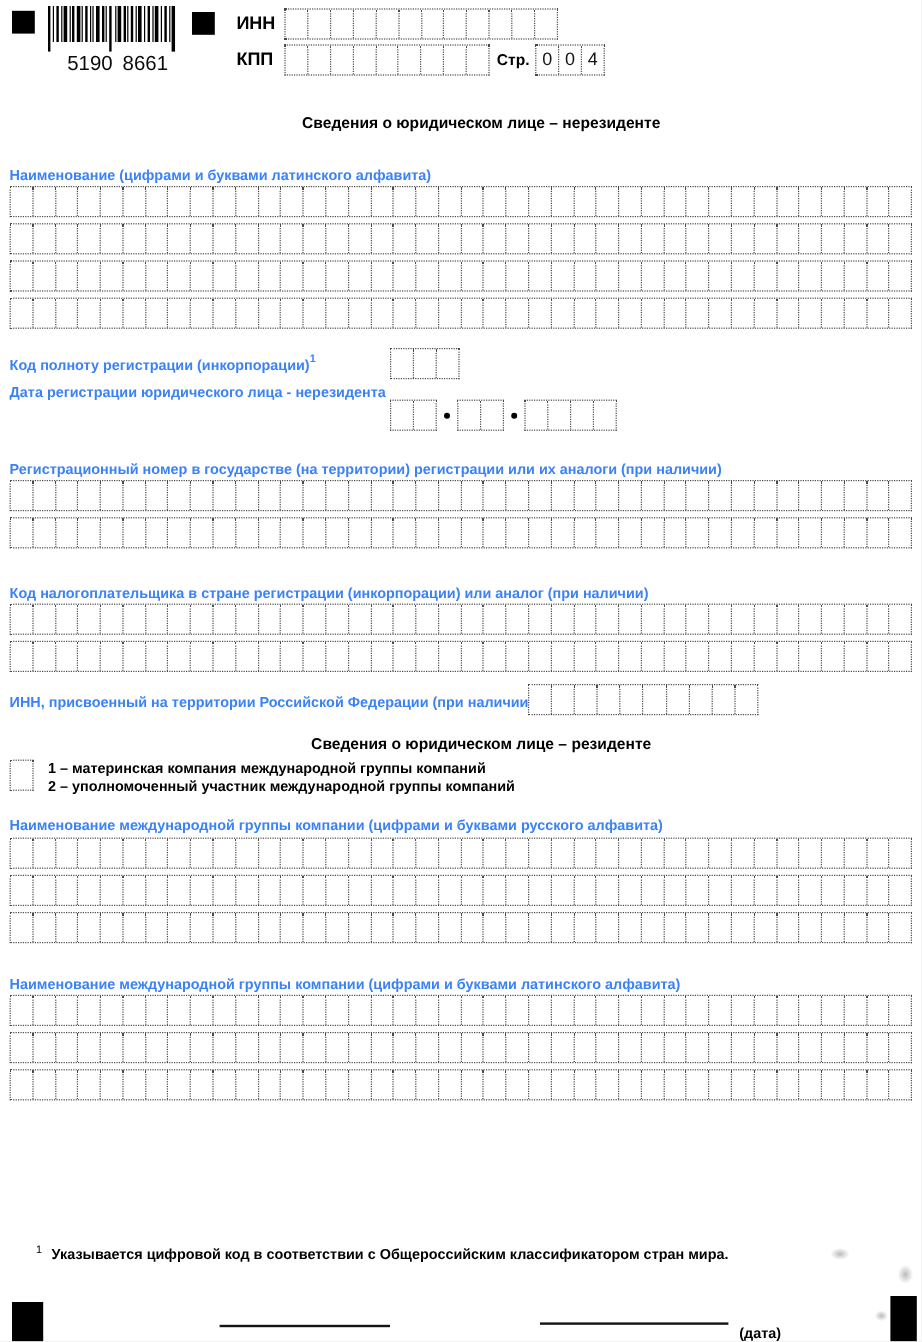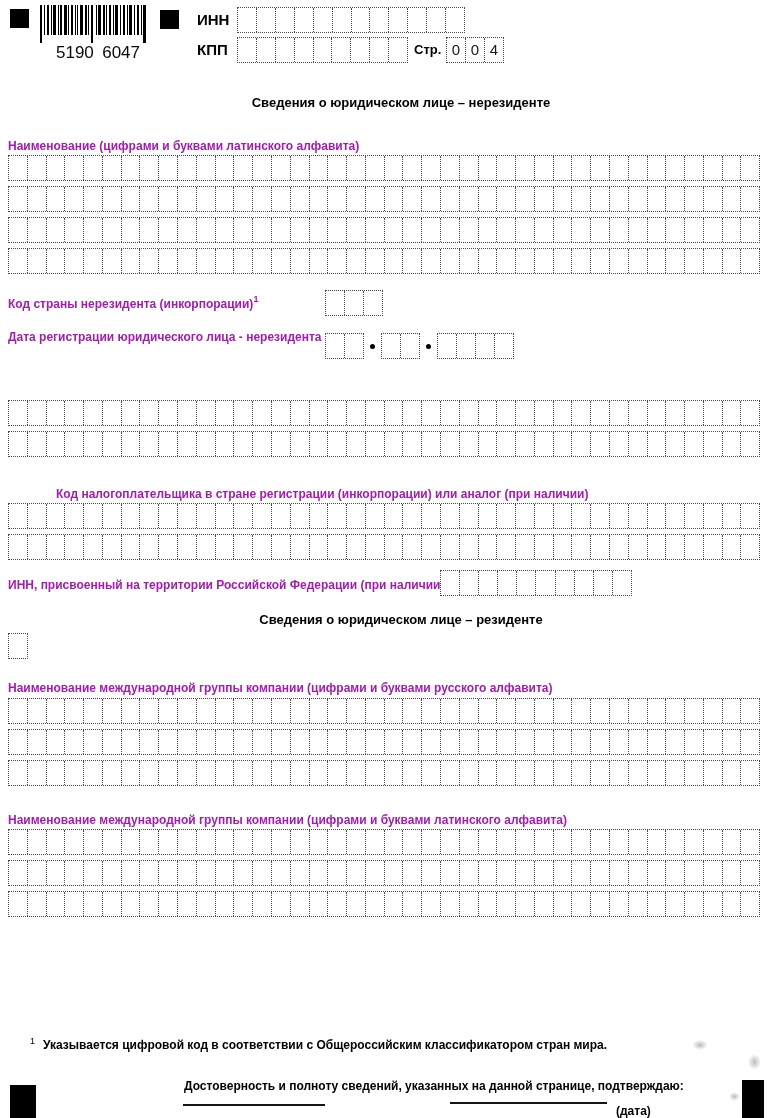--- a/index.html
+++ b/index.html
@@ -3,21 +3,21 @@
 <meta charset="utf-8">
 <style>
   html,body{margin:0;padding:0;background:#e8e8e8;}
   .page{
     position:relative;width:768px;height:1118px;margin:0 auto;
     background:#ffffff;overflow:hidden;
     font-family:"Liberation Sans",sans-serif;color:#000;
   }
   .abs{position:absolute;}
   .sq{position:absolute;background:#000;}
-  .lbl{position:absolute;left:8px;font-size:12px;font-weight:bold;white-space:nowrap;color:#a21caf;}
+  .lbl{position:absolute;left:8px;font-size:12px;font-weight:bold;white-space:nowrap;color:#3b82f6;}
   .title{position:absolute;left:17px;width:100%;text-align:center;font-size:13px;font-weight:bold;}
   .cellbox{position:absolute;display:flex;border:1px dotted #4a4a4a;background:#fff;box-sizing:border-box;}
   .cellbox .cell{flex:1;border-left:1px dotted #4a4a4a;text-align:center;
     font-size:15px;font-weight:normal;color:#161616;line-height:24px;}
   .cellbox .cell:first-child{border-left:none;}
   .grid{position:absolute;left:8px;width:752px;}
   .grid .cellrow{display:flex;border:1px dotted #4a4a4a;height:26px;margin-bottom:5px;box-sizing:border-box;background:#fff;}
   .grid .cellrow .cell{flex:1;border-left:1px dotted #4a4a4a;}
   .grid .cellrow .cell:first-child{border-left:none;}
   .hdr-lbl{position:absolute;font-size:15px;font-weight:bold;}
@@ -73,21 +73,21 @@
         <rect x="87" y="0" width="1" height="30"></rect>
       <rect x="89" y="0" width="3" height="30"></rect>
         <rect x="94" y="0" width="1" height="30"></rect>
       <rect x="97" y="0" width="2" height="30"></rect>
         <rect x="101" y="0" width="1" height="30"></rect>
       <rect x="103" y="0" width="3" height="38"></rect>
     </g>
   </svg>
   <div class="bc-nums">
     <span>5190</span>
-    <span>6047</span>
+    <span>8661</span>
   </div>
 
   <span class="hdr-lbl" style="left:197px;top:11px;">ИНН</span>
   <div class="cellbox" style="left:237px;top:7px;width:228px;height:26px;">
       <span class="cell"></span>
       <span class="cell"></span>
       <span class="cell"></span>
       <span class="cell"></span>
       <span class="cell"></span>
       <span class="cell"></span>
@@ -286,47 +286,48 @@
         <span class="cell"></span>
         <span class="cell"></span>
         <span class="cell"></span>
         <span class="cell"></span>
         <span class="cell"></span>
         <span class="cell"></span>
         <span class="cell"></span>
       </div>
     </div>
 
-  <div class="lbl" style="top:297px;"><span>Код страны нерезидента (инкорпорации)</span><sup class="fref">1</sup></div>
+  <div class="lbl" style="top:297px;"><span>Код полноту регистрации (инкорпорации)</span><sup class="fref">1</sup></div>
   <div class="cellbox" style="left:325px;top:290px;width:58px;height:26px;">
       <span class="cell"></span>
       <span class="cell"></span>
       <span class="cell"></span>
     </div>
 
-  <div class="lbl" style="top:330px;text-align:center;">Дата регистрации юридического лица - нерезидента</div>
+  <div class="lbl" style="top:320px;text-align:center;">Дата регистрации юридического лица - нерезидента</div>
   <div class="daterow" style="left:325px;top:333px;height:26px;">
     <div class="cellbox" style="width:39px;height:26px;">
         <span class="cell"></span>
         <span class="cell"></span>
       </div>
     <span class="ddot"></span>
     <div class="cellbox" style="width:39px;height:26px;">
         <span class="cell"></span>
         <span class="cell"></span>
       </div>
     <span class="ddot"></span>
     <div class="cellbox" style="width:77px;height:26px;">
         <span class="cell"></span>
         <span class="cell"></span>
         <span class="cell"></span>
         <span class="cell"></span>
       </div>
   </div>
 
+  <div class="lbl" style="top:384px;">Регистрационный номер в государстве (на территории) регистрации или их аналоги (при наличии)</div>
   <div class="grid" style="top:400px;">
       <div class="cellrow">
         <span class="cell"></span>
         <span class="cell"></span>
         <span class="cell"></span>
         <span class="cell"></span>
         <span class="cell"></span>
         <span class="cell"></span>
         <span class="cell"></span>
         <span class="cell"></span>
@@ -400,21 +401,21 @@
         <span class="cell"></span>
         <span class="cell"></span>
         <span class="cell"></span>
         <span class="cell"></span>
         <span class="cell"></span>
         <span class="cell"></span>
         <span class="cell"></span>
       </div>
     </div>
 
-  <div class="lbl" style="top:487px;margin-left:48px;">Код налогоплательщика в стране регистрации (инкорпорации) или аналог (при наличии)</div>
+  <div class="lbl" style="top:487px;">Код налогоплательщика в стране регистрации (инкорпорации) или аналог (при наличии)</div>
   <div class="grid" style="top:503px;">
       <div class="cellrow">
         <span class="cell"></span>
         <span class="cell"></span>
         <span class="cell"></span>
         <span class="cell"></span>
         <span class="cell"></span>
         <span class="cell"></span>
         <span class="cell"></span>
         <span class="cell"></span>
@@ -507,20 +508,24 @@
       <span class="cell"></span>
       <span class="cell"></span>
       <span class="cell"></span>
     </div>
 
   <div class="title" style="top:612px;">Сведения о юридическом лице – резиденте</div>
 
   <div class="cellbox" style="left:8px;top:633px;width:20px;height:26px;">
       <span class="cell"></span>
     </div>
+  <div class="legend" style="left:40px;top:633px;">
+    <div>1 – материнская компания международной группы компаний</div>
+    <div>2 – уполномоченный участник международной группы компаний</div>
+  </div>
 
   <div class="lbl" style="top:681px;">Наименование международной группы компании (цифрами и буквами русского алфавита)</div>
   <div class="grid" style="top:698px;">
       <div class="cellrow">
         <span class="cell"></span>
         <span class="cell"></span>
         <span class="cell"></span>
         <span class="cell"></span>
         <span class="cell"></span>
         <span class="cell"></span>
@@ -770,21 +775,20 @@
         <span class="cell"></span>
         <span class="cell"></span>
         <span class="cell"></span>
         <span class="cell"></span>
         <span class="cell"></span>
       </div>
     </div>
 
   <div class="footnote" style="top:1036px;"><sup>1</sup><span>Указывается цифровой код в соответствии с Общероссийским классификатором стран мира.</span></div>
 
-  <div class="siglbl" style="left:184px;top:1079px;">Достоверность и полноту сведений, указанных на данной странице, подтверждаю:</div>
 
   <div class="sigline" style="left:183px;top:1104px;width:142px;"></div>
   <span class="siglbl" style="left:347px;top:1119px;">(подпись)</span>
   <div class="sigline" style="left:450px;top:1102px;width:157px;"></div>
   <span class="siglbl" style="left:616px;top:1104px;">(дата)</span>
 
   <div class="sq" style="left:10px;top:1085px;width:26px;height:33px;"></div>
   <div class="sq" style="left:742px;top:1080px;width:22px;height:38px;"></div>
 
   <div class="smudge" style="left:692px;top:1040px;width:16px;height:10px;"></div>

